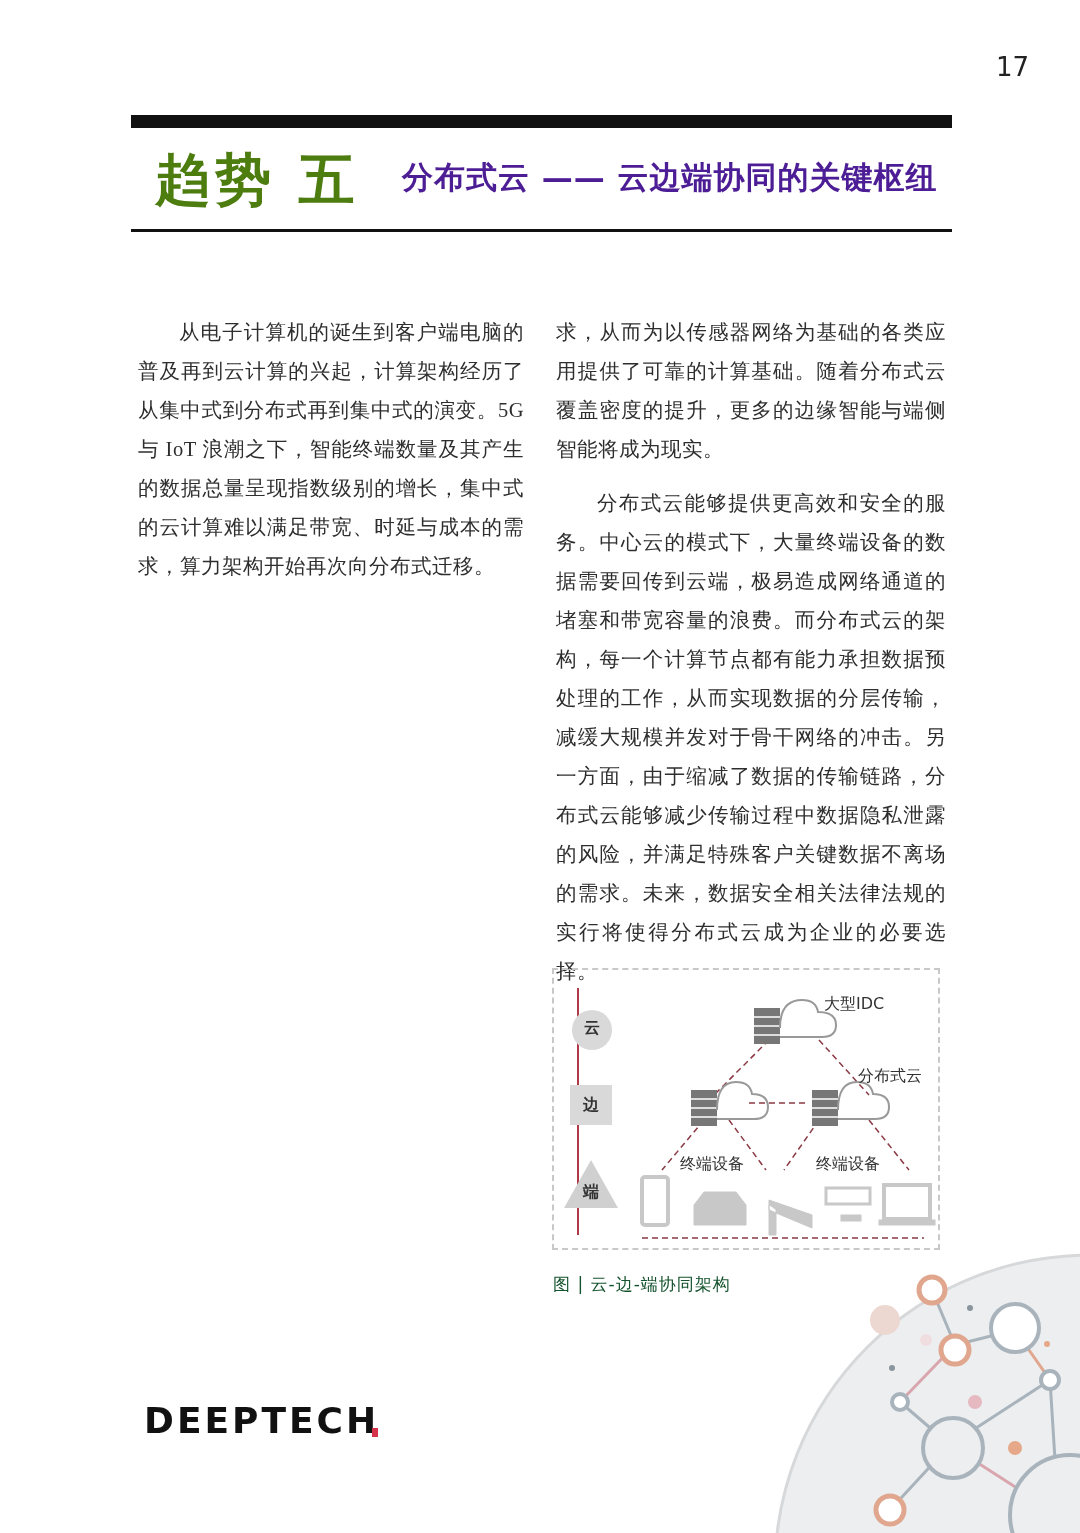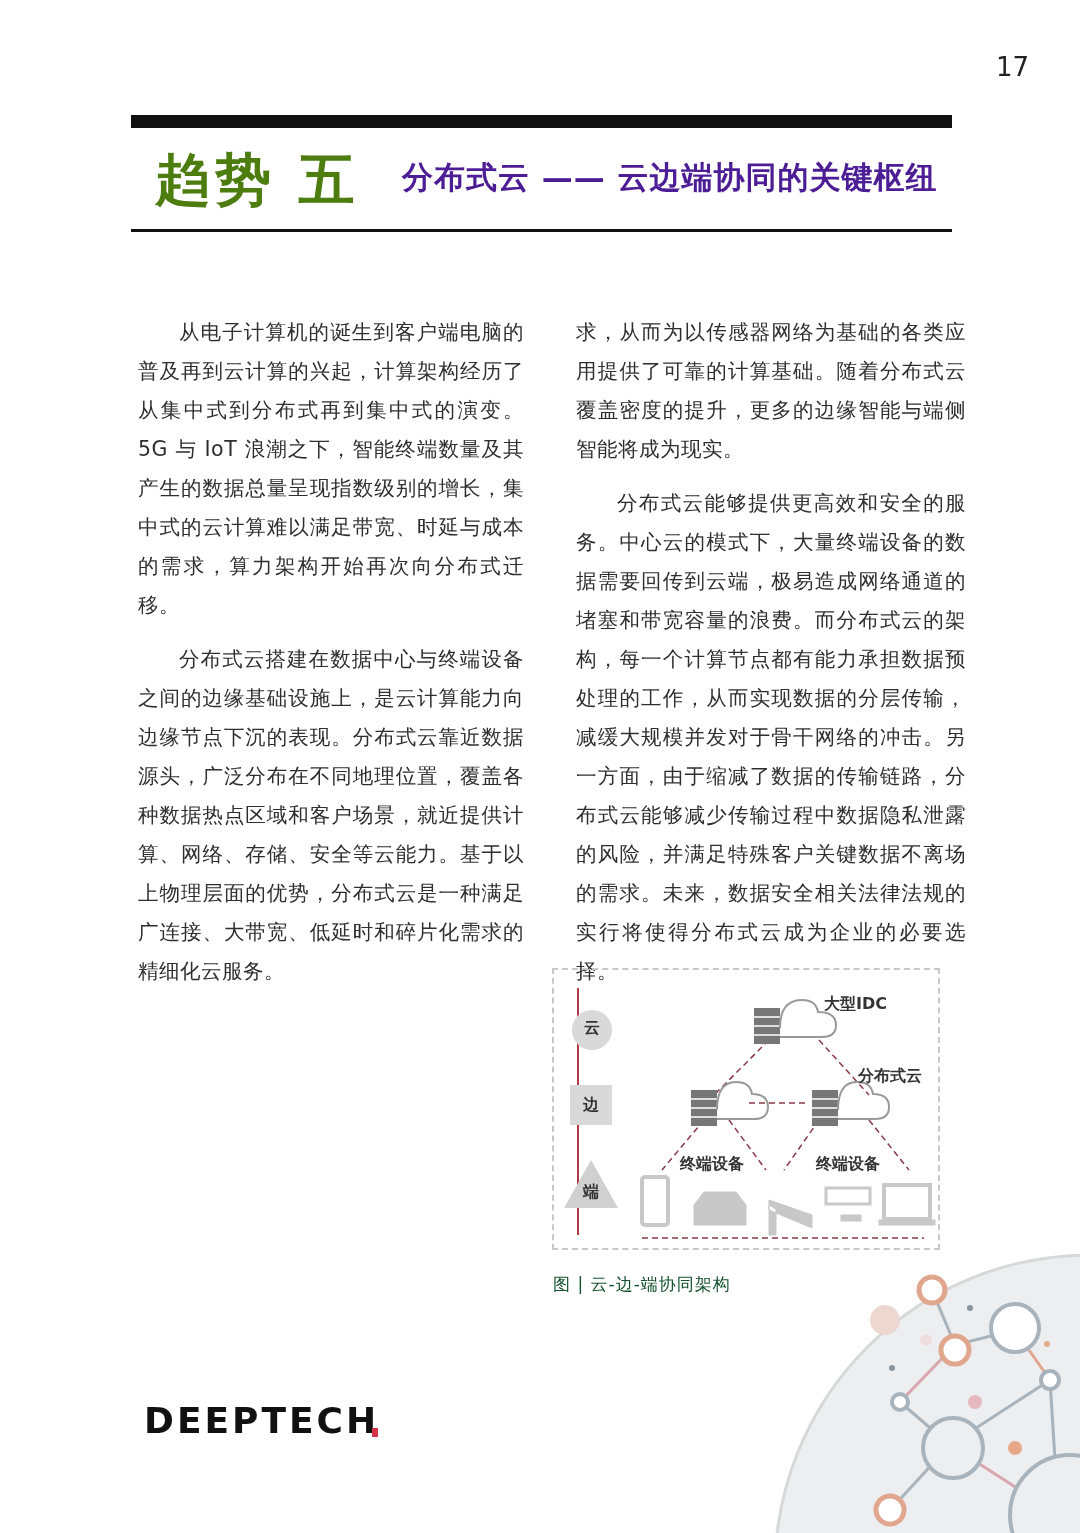--- a/index.html
+++ b/index.html
@@ -24,58 +24,57 @@
   }
   .trend-title {
     position: absolute; left: 402px; top: 157px;
     font-size: 31px; font-weight: bold; color: #4c1d95; letter-spacing: 1px;
   }
   .col {
     position: absolute; font-size: 20.5px; line-height: 39px; color: #2e2e2e;
     text-align: justify; letter-spacing: 0.5px;
   }
   .col-left { left: 138px; top: 313px; width: 386px; }
-  .col-right { left: 576px; top: 313px; width: 390px; }
+  .col-right { left: 556px; top: 313px; width: 390px; }
   .col p { margin: 0 0 15px 0; }
-  .indent { text-indent: 2em; }
+  .indent { text-indent: 2em; font-family: Liberation Serif, serif; }
 
   .figure {
     position: absolute; left: 552px; top: 968px; width: 388px; height: 282px;
     border: 2px dashed #c8c8c8; box-sizing: border-box;
   }
   .fig-caption {
     position: absolute; left: 553px; top: 1273px; font-size: 17px; color: #14532d; letter-spacing: 1px;
   }
   .logo {
     position: absolute; left: 144px; top: 1400px; font-size: 36px; font-weight: bold;
     letter-spacing: 3px; color: #111; font-family: "DejaVu Sans", sans-serif;
   }
   .logo .accent { color: #111; position: relative; }
   .logo .accent::after {
     content: ""; position: absolute; right: 1px; bottom: 4px; width: 6px; height: 9px; background: #d6334b;
   }
   .deco { position: absolute; left: 760px; top: 1240px; width: 320px; height: 293px; }
   .fig-svg { position: absolute; left: 0; top: 0; }
   .fig-label {
-    position: absolute; font-size: 16px; color: #333; font-weight: bold;
+    position: absolute; font-size: 16px; color: #333;
   }
 </style>
 </head>
 <body>
 
 <div class="page-number">17</div>
 
 <div class="header-bar-top"></div>
 <div class="trend-label">趋势 五</div>
 <div class="trend-title">分布式云 —— 云边端协同的关键枢纽</div>
 <div class="header-bar-bottom"></div>
 
 <div class="col col-left">
   <p class="indent">从电子计算机的诞生到客户端电脑的普及再到云计算的兴起，计算架构经历了从集中式到分布式再到集中式的演变。5G 与 IoT 浪潮之下，智能终端数量及其产生的数据总量呈现指数级别的增长，集中式的云计算难以满足带宽、时延与成本的需求，算力架构开始再次向分布式迁移。</p>
-  <p class="indent">分布式云搭建在数据中心与终端设备之间的边缘基础设施上，是云计算能力向边缘节点下沉的表现。分布式云靠近数据源头，广泛分布在不同地理位置，覆盖各种数据热点区域和客户场景，就近提供计算、网络、存储、安全等云能力。基于以上物理层面的优势，分布式云是一种满足广连接、大带宽、低延时和碎片化需求的精细化云服务。</p>
 </div>
 
 <div class="col col-right">
   <p>求，从而为以传感器网络为基础的各类应用提供了可靠的计算基础。随着分布式云覆盖密度的提升，更多的边缘智能与端侧智能将成为现实。</p>
   <p class="indent">分布式云能够提供更高效和安全的服务。中心云的模式下，大量终端设备的数据需要回传到云端，极易造成网络通道的堵塞和带宽容量的浪费。而分布式云的架构，每一个计算节点都有能力承担数据预处理的工作，从而实现数据的分层传输，减缓大规模并发对于骨干网络的冲击。另一方面，由于缩减了数据的传输链路，分布式云能够减少传输过程中数据隐私泄露的风险，并满足特殊客户关键数据不离场的需求。未来，数据安全相关法律法规的实行将使得分布式云成为企业的必要选择。</p>
 </div>
 
 <div class="figure">
   <svg class="fig-svg" width="388" height="282" viewBox="0 0 388 282">
 

